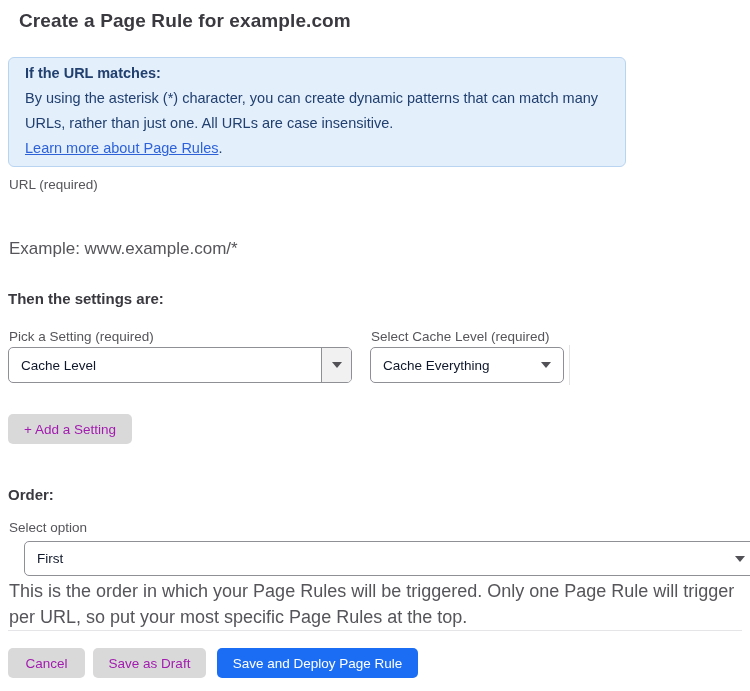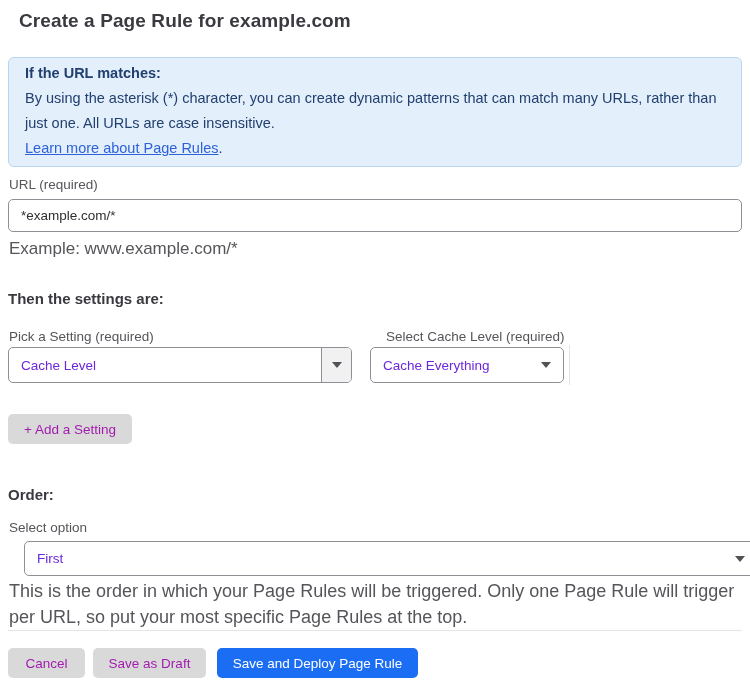--- a/index.html
+++ b/index.html
@@ -11,21 +11,21 @@
   }
 
   
   .page-title {
     position:absolute; left:8px; top:10px;
     font-size:19px; font-weight:bold; color:#39393f; letter-spacing:.1px;margin-left:11px;
   }
 
   
   .infobox {
-    position:absolute; left:8px; top:57px; width:734px;
+    position:absolute; left:8px; top:57px; width:618px;
     background:#e4effc; border:1px solid #b9d4f1; border-radius:6px;
     padding:3px 16px 5px 16px; color:#21406f;
     font-size:14.5px; line-height:25px;
   }
   .info-heading { font-weight:bold; }
   .info-link { color:#2d62d9; text-decoration:underline; cursor:pointer; }
   .info-link-suffix { color:#21406f; }
 
   
   .field-label { position:absolute; left:9px; font-size:13.5px; color:#55555a; }
@@ -42,30 +42,30 @@
   .url-example { top:239px; }
 
   
   .section-heading {
     position:absolute; left:8px; font-size:15px; font-weight:bold; color:#39393f;
   }
   .settings-heading { top:290px; }
   .order-heading { top:486px; }
 
   .setting-label { top:329px; }
-  .cache-label   { left:386px; top:329px; }
+  .cache-label   { left:371px; top:329px; }
 
   
   .dd {
     position:absolute; height:36px; background:#fff;
     border:1px solid #8f8f96; border-radius:5px;
     display:flex; align-items:center; cursor:pointer;
   }
   .dd-text {
-    padding-left:12px; font-size:13.5px; color:#6d28d9; flex:1;
+    padding-left:12px; font-size:13.5px; color:#0f172a; flex:1;
     white-space:nowrap; overflow:hidden;
   }
   .caret {
     display:inline-block; width:0; height:0;
     border-left:5px solid transparent; border-right:5px solid transparent;
     border-top:6px solid #515156;
   }
   .dd-arrowbox {
     width:30px; height:100%; border-left:1px solid #8f8f96;
     background:#f1f1f1; border-radius:0 4px 4px 0;
@@ -113,21 +113,20 @@
 
   <h1 class="page-title">Create a Page Rule for example.com</h1>
 
   <div class="infobox">
     <div class="info-heading">If the URL matches:</div>
     <div class="info-body">By using the asterisk (*) character, you can create dynamic patterns that can match many URLs, rather than just one. All URLs are case insensitive.</div>
     <div class="info-linkline"><a class="info-link" href="#">Learn more about Page Rules</a><span class="info-link-suffix">.</span></div>
   </div>
 
   <label class="field-label url-label">URL (required)</label>
-  <input class="url-input" type="text" value="*example.com/*" style="">
   <div class="field-help url-example">Example: www.example.com/*</div>
 
   <h2 class="section-heading settings-heading">Then the settings are:</h2>
 
   <label class="field-label setting-label">Pick a Setting (required)</label>
   <div class="dd dd-setting">
     <span class="dd-text">Cache Level</span>
     <span class="dd-arrowbox">
         <i class="caret"></i>
       </span>

